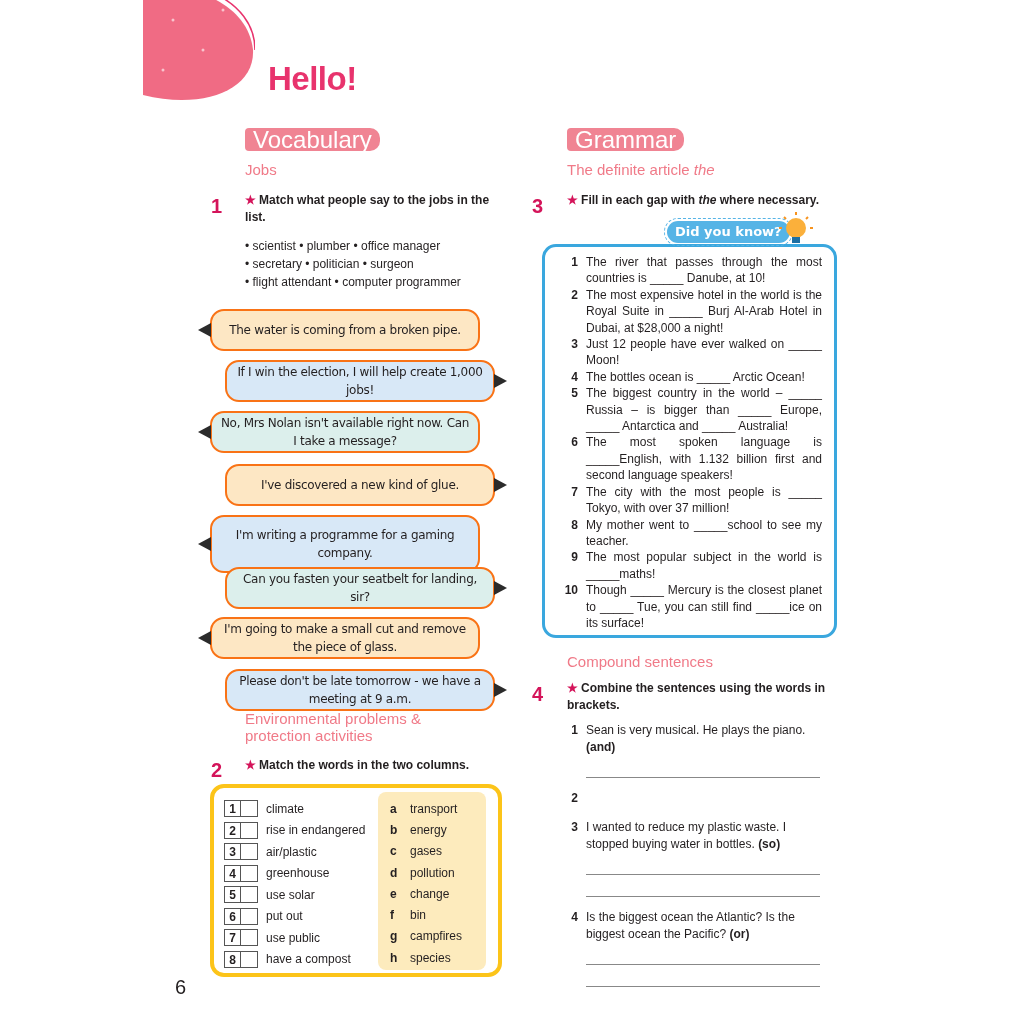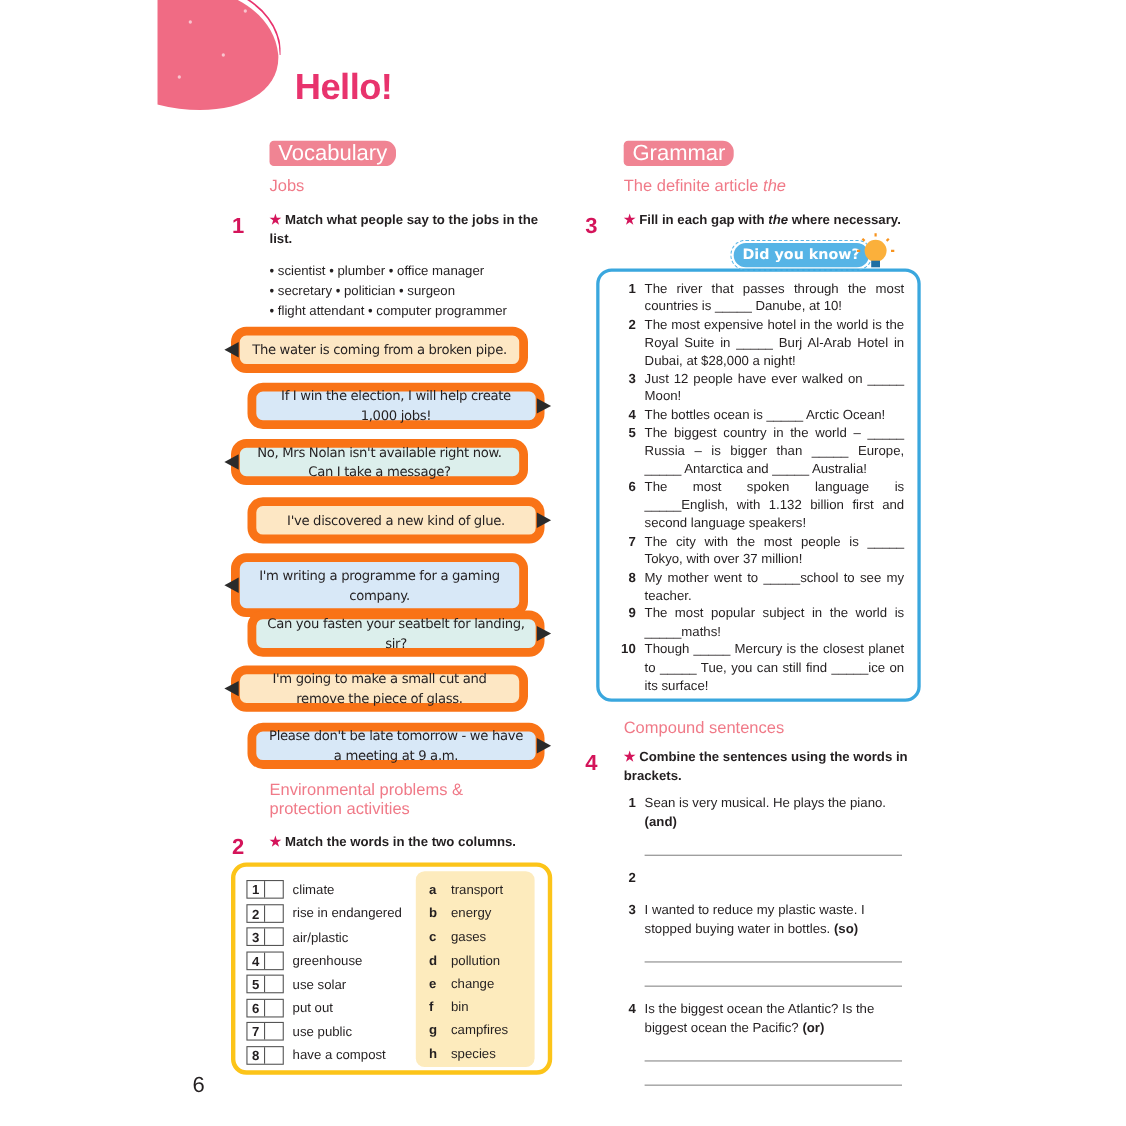--- a/index.html
+++ b/index.html
@@ -2,29 +2,29 @@
 <html><head>
 <meta charset="utf-8">
 <style>
   * { box-sizing: border-box; margin: 0; padding: 0; }
   html, body { width: 1024px; height: 1024px; background: #ffffff; overflow: hidden; }
   body { position: relative; font-family: "Liberation Sans", sans-serif; color: #231f20; }
 
   .blob { position: absolute; left: 143px; top: -20px; width: 112px; height: 136px; }
   .title { position: absolute; left: 268px; top: 60px; font-size: 33px; font-weight: bold; color: #e8336d; letter-spacing: -0.5px; }
 
-  .section-pill { position: absolute; height: 23px; background: #f08493; color: #fff; font-size: 20px; padding: 0 8px; line-height: 23px; border-radius: 4px 10px 10px 4px; }
+  .section-pill { position: absolute; height: 23px; background: #f08493; color: #fff; font-size: 24px; padding: 0 8px; line-height: 23px; border-radius: 4px 10px 10px 4px; }
   .subhead { position: absolute; color: #f07a88; font-size: 15px; }
   .ex-num { position: absolute; color: #d4145a; font-size: 20px; font-weight: bold; }
   .instr { position: absolute; font-size: 12px; font-weight: bold; line-height: 17px; }
   .star { color: #d4145a; }
 
   .joblist { position: absolute; left: 245px; top: 237px; font-size: 12px; line-height: 18px; }
 
-  .bubble { position: absolute; width: 270px; border: 8px solid #f97316; border-radius: 14px; font-family: "DejaVu Sans", sans-serif; font-size: 12px; line-height: 18px; text-align: center; display: flex; align-items: center; justify-content: center; padding: 2px 8px; letter-spacing: -0.3px; }
+  .bubble { position: absolute; width: 270px; border: 2px solid #f97316; border-radius: 14px; font-family: "DejaVu Sans", sans-serif; font-size: 12px; line-height: 18px; text-align: center; display: flex; align-items: center; justify-content: center; padding: 2px 8px; letter-spacing: -0.3px; margin-top: 12px; }
   .bubble.peach { background: #fde7c4; }
   .bubble.blue { background: #d8e8f7; }
   .bubble.teal { background: #dcefec; }
   .tail-left::before { content: ""; position: absolute; left: -14px; top: 50%; transform: translateY(-50%); border-top: 7px solid transparent; border-bottom: 7px solid transparent; border-right: 13px solid #2b2b2b; }
   .tail-right::after { content: ""; position: absolute; right: -14px; top: 50%; transform: translateY(-50%); border-top: 7px solid transparent; border-bottom: 7px solid transparent; border-left: 13px solid #2b2b2b; }
 
   .match-box { position: absolute; left: 210px; top: 784px; width: 292px; height: 193px; border: 4px solid #fcc419; border-radius: 14px; }
   .match-left { position: absolute; left: 10px; top: 10px; }
   .match-row { display: flex; align-items: center; height: 21.5px; font-size: 12px; }
   .num-box { width: 34px; height: 17px; border: 1px solid #555; display: flex; margin-right: 8px; background:#fff; }

